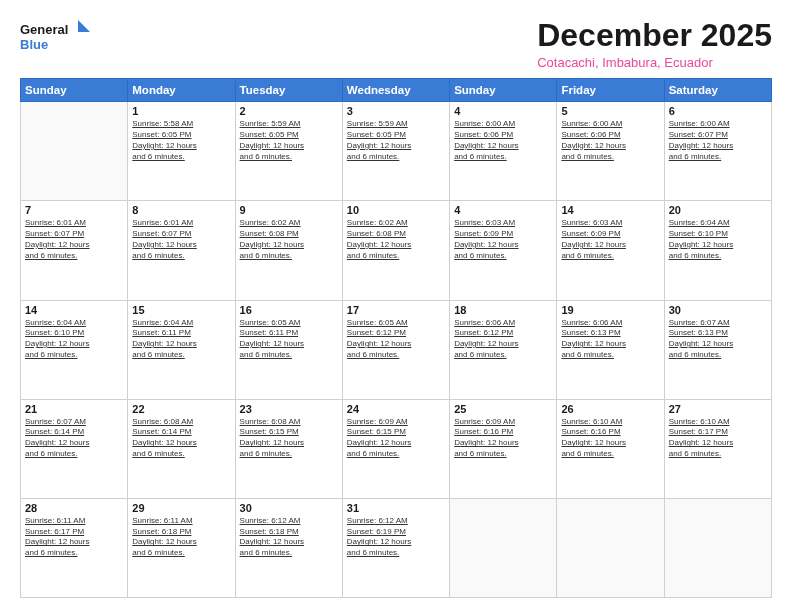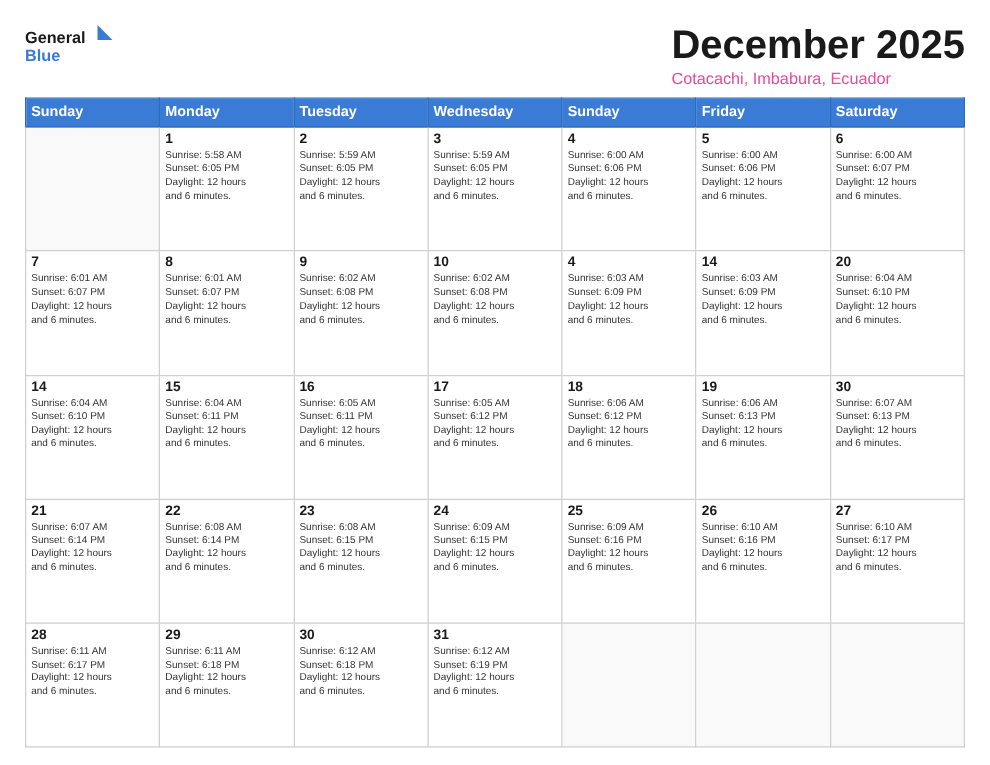--- a/index.html
+++ b/index.html
@@ -70,20 +70,21 @@
       font-size: 11px;
       font-weight: bold;
       color: #1a1a1a;
       display: block;
       margin-bottom: 2px;
     }
     .day-info {
       font-size: 8px;
       color: #333;
       line-height: 1.35;
+      text-decoration: underline;
     }
     .empty-cell {
       background: #f9f9f9;
     }
   </style>
 </head>
 <body>
 
 <div class="page">
   <div class="header">

